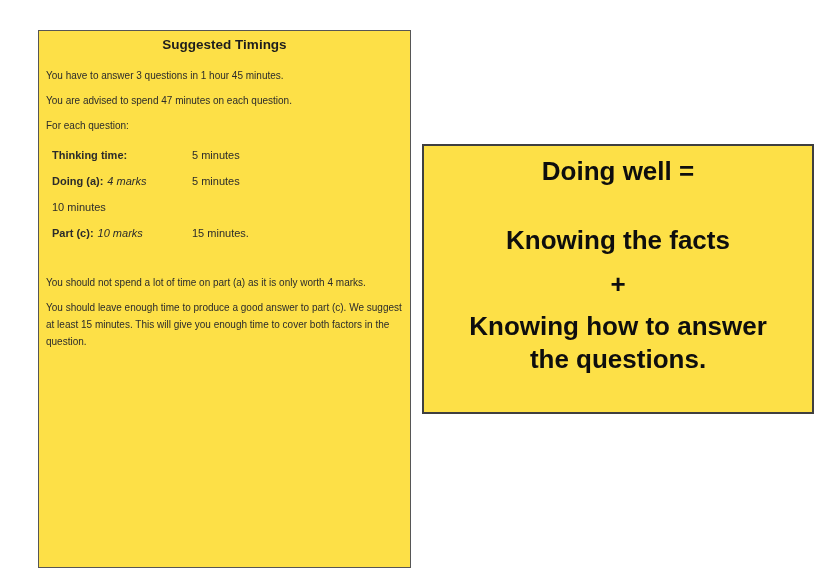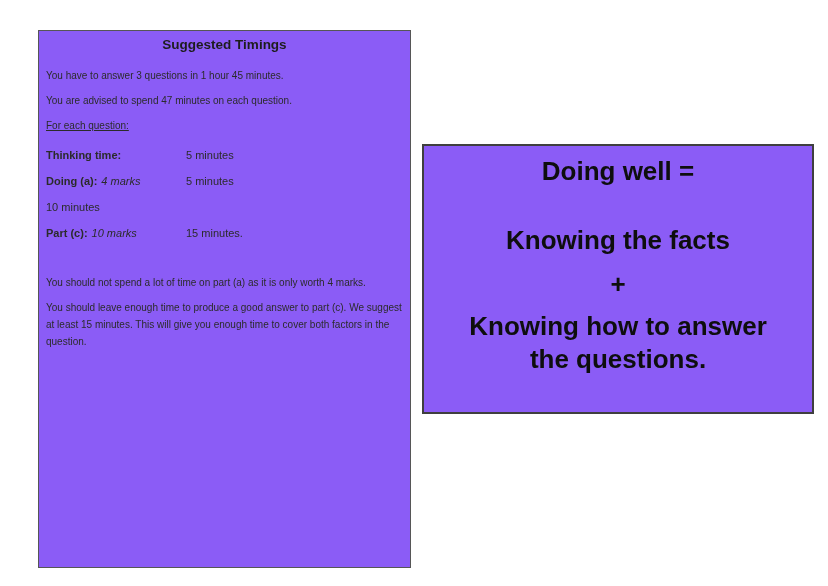--- a/index.html
+++ b/index.html
@@ -9,21 +9,21 @@
   body {
     width: 828px;
     height: 586px;
     background: #ffffff;
     font-family: "Liberation Sans", sans-serif;
     position: relative;
     overflow: hidden;
   }
   .panel {
     position: absolute;
-    background: #8b5cf6;
+    background: #fde047;
     box-sizing: border-box;
   }
   
   .left-panel {
     left: 38px;
     top: 30px;
     width: 373px;
     height: 538px;
     border: 1px solid #565656;
     padding: 6px 7px 0 7px;
@@ -37,24 +37,23 @@
     margin: 0 0 14px 0;
     line-height: 16px;
   }
   .left-panel p {
     font-size: 10px;
     line-height: 17px;
     margin: 0 0 8px 0;
   }
   .left-panel .section-label {
     margin-top: 7px;
-    text-decoration: underline;
   }
   .timing-table {
-    margin: 13px 0 32px 0;
+    margin: 13px 0 32px 6px;
   }
   .timing-row {
     display: grid;
     grid-template-columns: 140px auto;
     font-size: 11px;
     line-height: 17px;
     margin-bottom: 9px;
   }
   .timing-row .row-label b {
     font-weight: bold;

